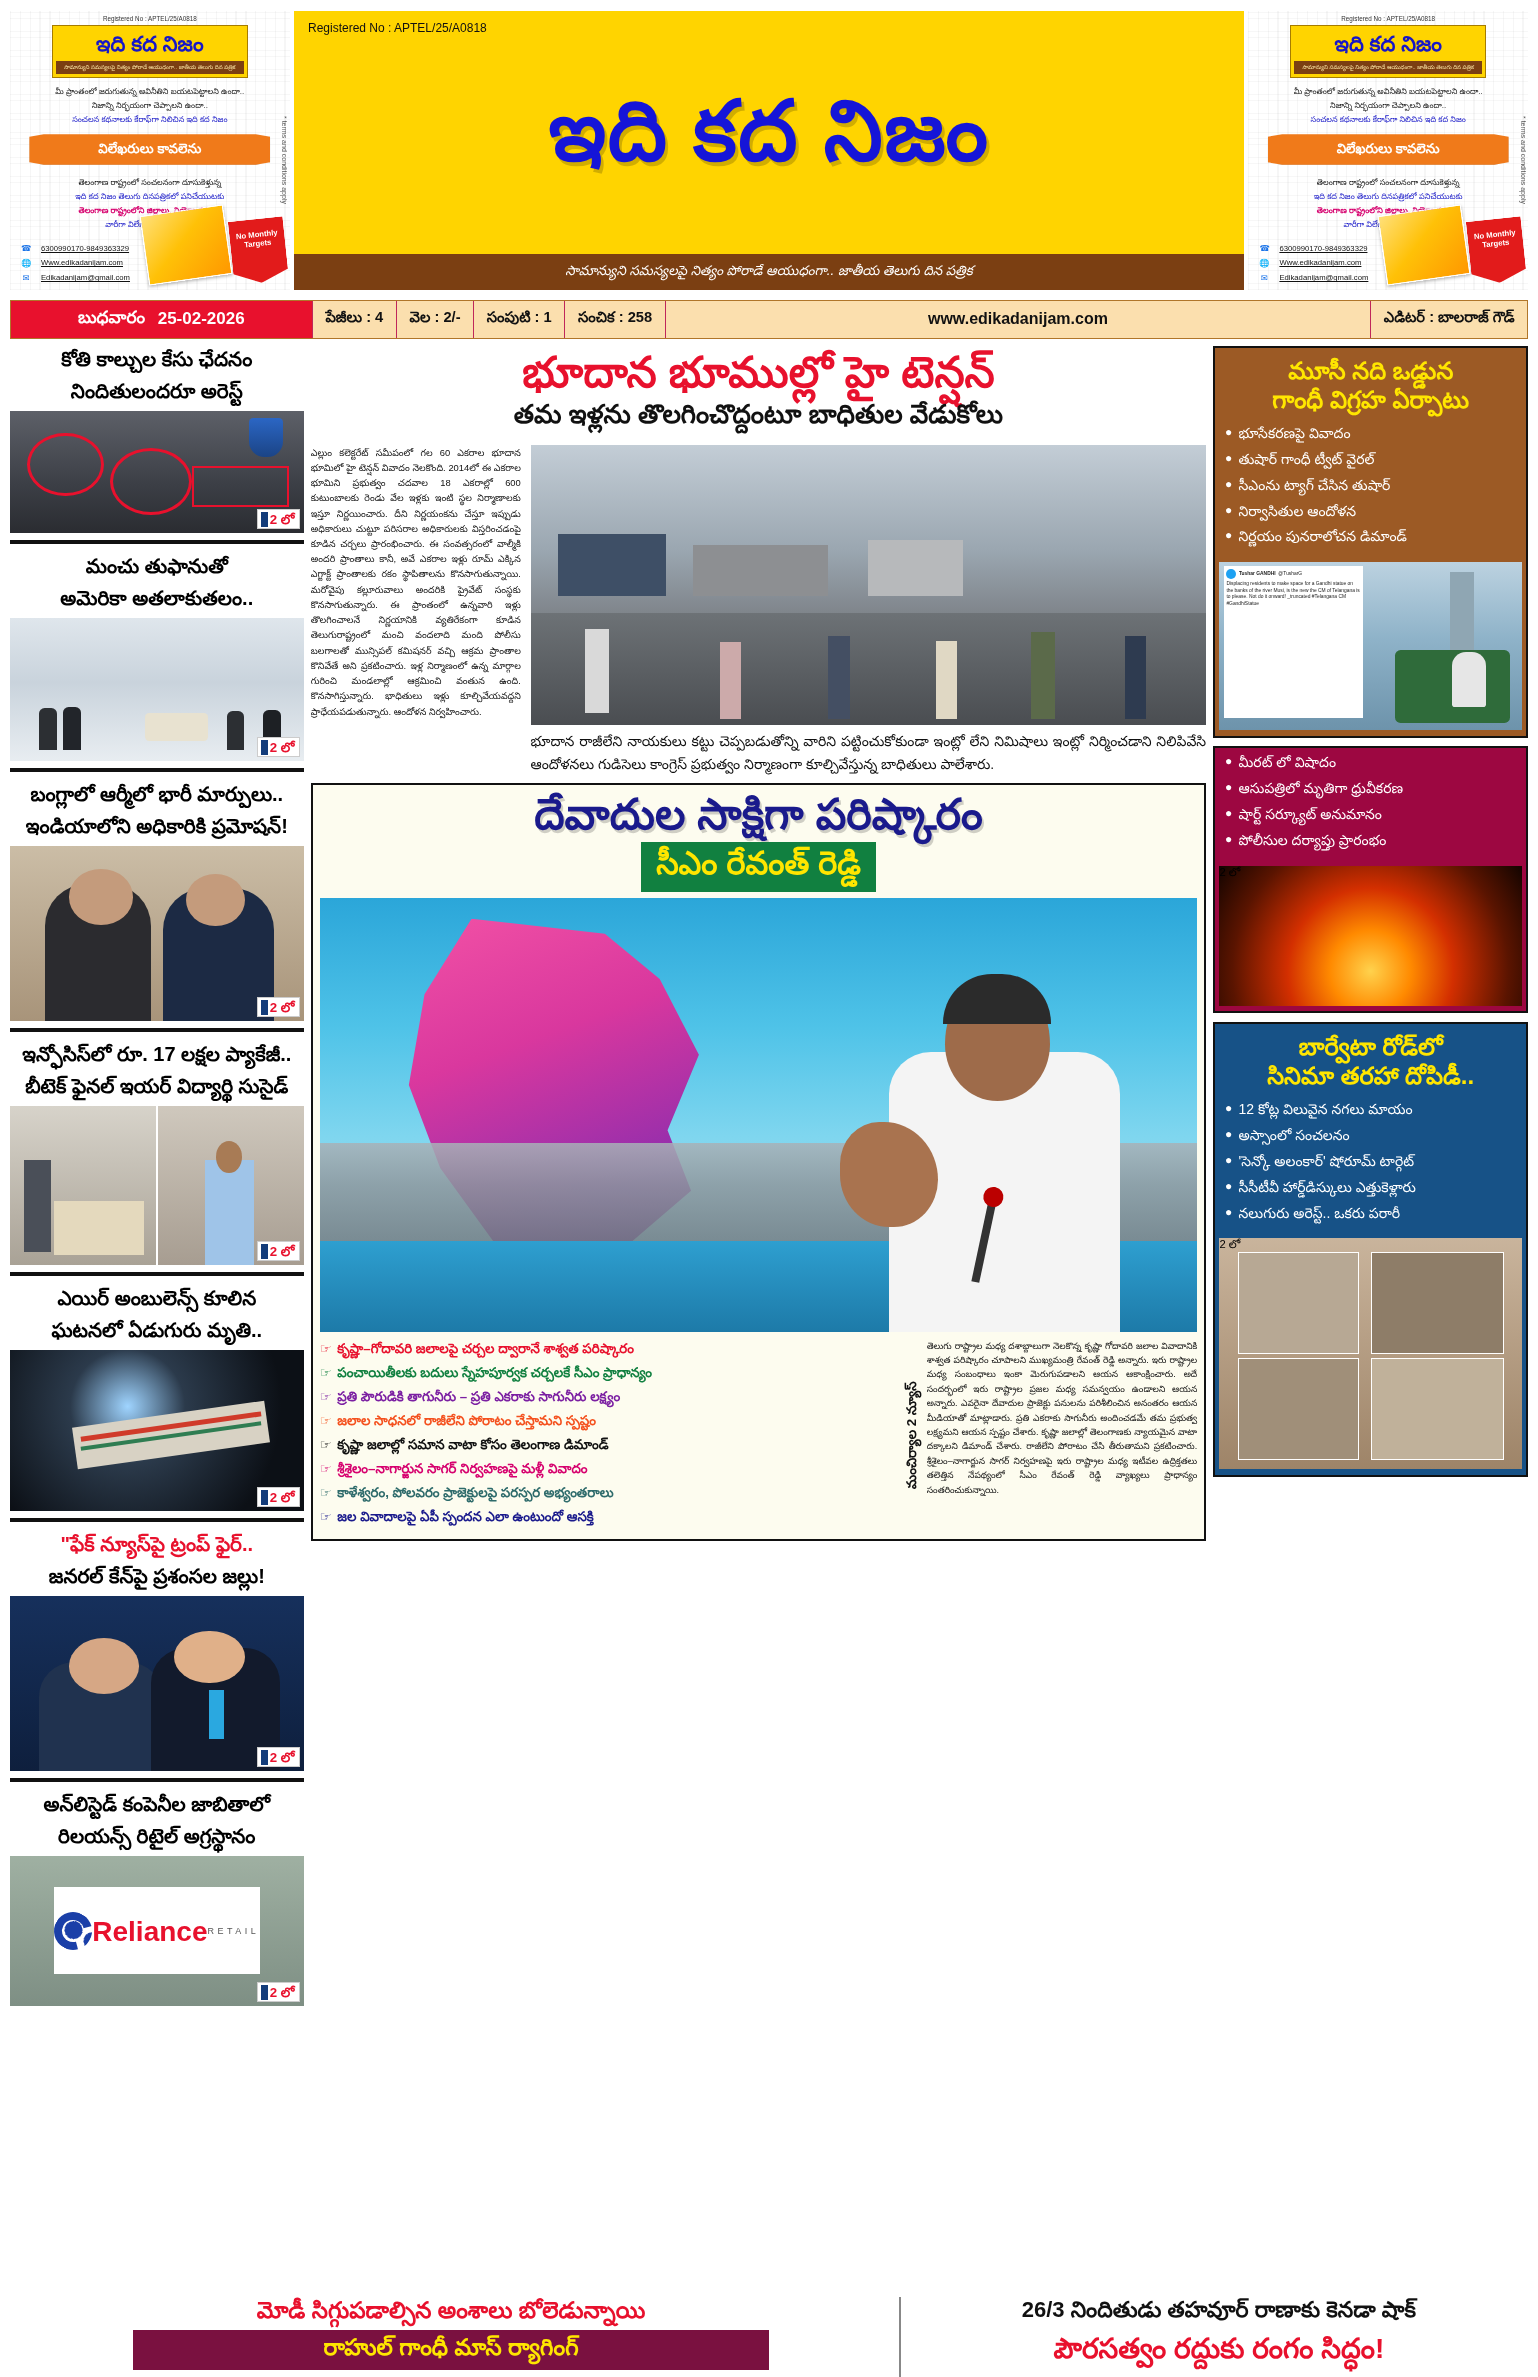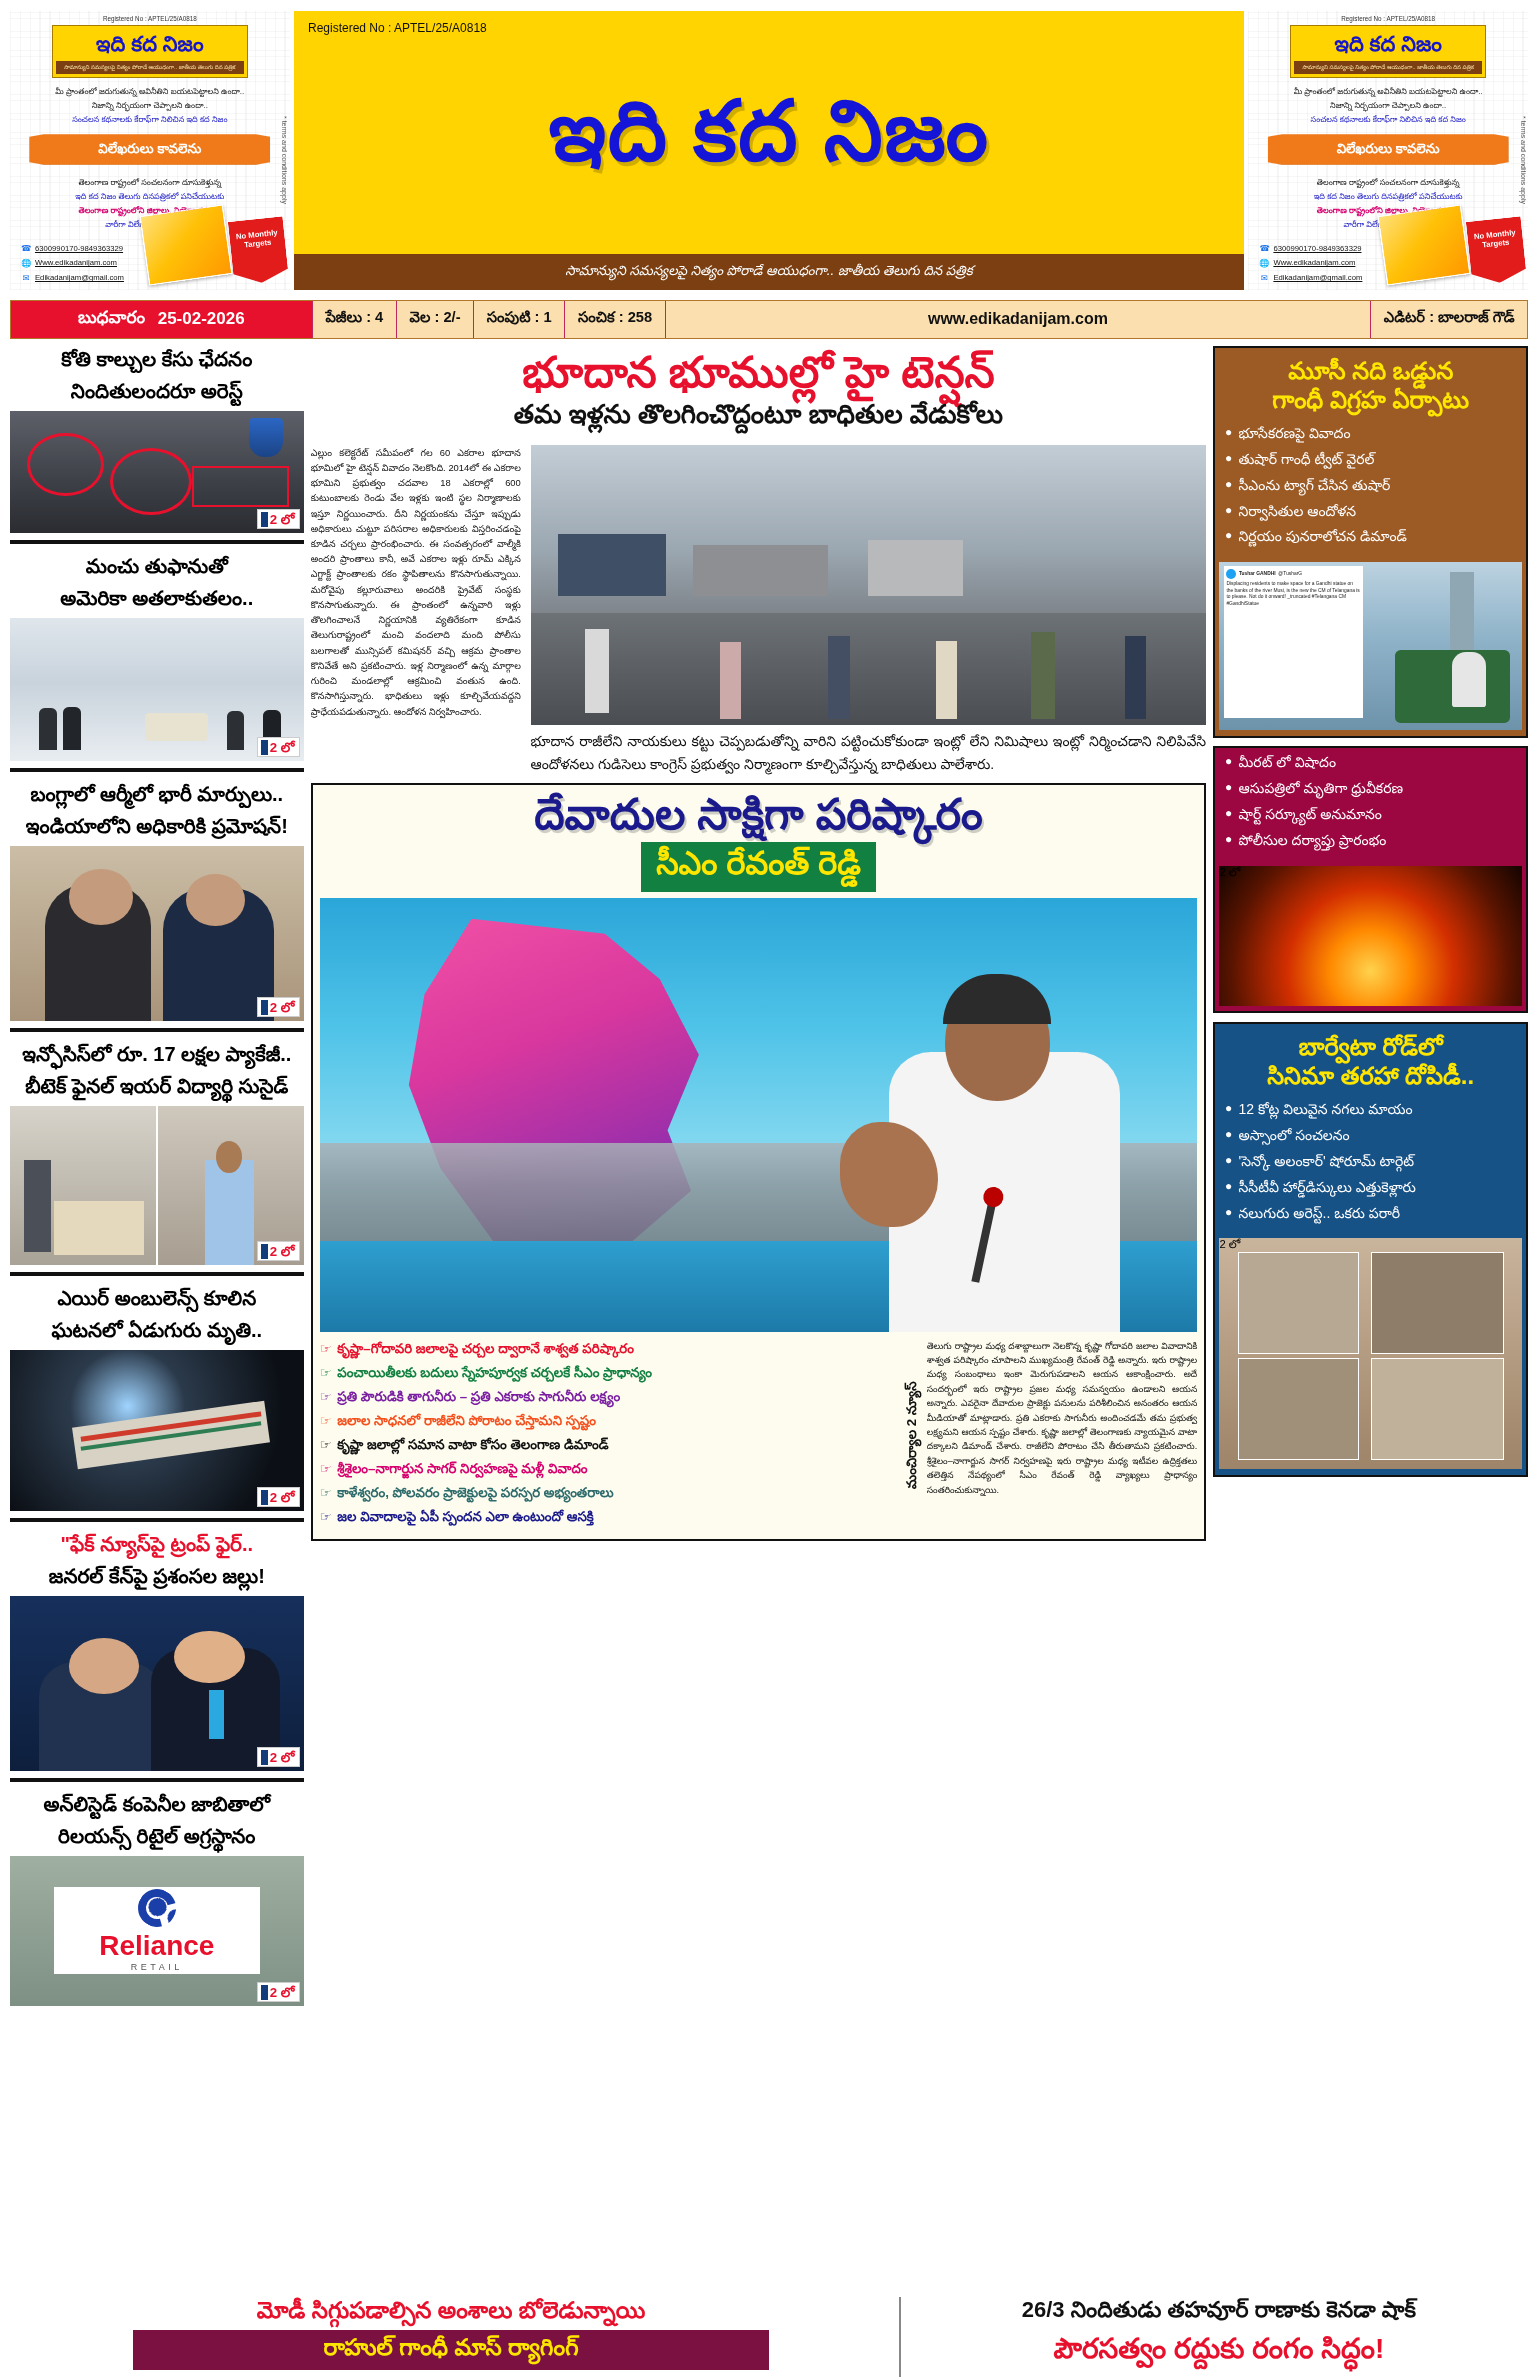--- a/index.html
+++ b/index.html
@@ -34,21 +34,21 @@
   .promo-lines .pink { color:#d6006e; font-weight:bold; }
   .promo-ribbon {
     margin: 7px auto 4.2px auto; width:86%; background:#f07a1a; color:#fff;
     text-align:center; font-size:13.3px; font-weight:bold; padding:6.3px 2.8px;
     clip-path: polygon(0 8%, 6% 0, 94% 0, 100% 8%, 100% 92%, 94% 100%, 6% 100%, 0 92%);
     box-shadow: 0 2.8px 4.2px rgba(0,0,0,.35);
   }
   .promo-contact { margin-top:auto; width:92%; padding-bottom:7px; }
   .promo-contact div { font-size: 7.7px; color:#111; display:flex; gap:4.2px; align-items:center; margin-top:4.9px; }
   .promo-contact .ic { color:#1a73e8; font-size:8.4px; width:9.8px; text-align:center; }
-  .promo-contact .ul { text-decoration:underline; }
+  .promo-contact .ul { text-decoration:underline;margin-left:6px; }
   .promo-badge {
     position:absolute; right:4.2px; bottom:7px; width:55px; height:64px; background:#e21b1b; color:#fff;
     font-size:7.7px; font-weight:bold; text-align:center; padding-top:11.2px; line-height:1.2;
     clip-path: polygon(0 0, 100% 0, 100% 82%, 50% 100%, 0 82%);
     transform: rotate(-6deg);
   }
   .promo-mini {
     position:absolute; right:62px; bottom:9.8px; width:84px; height:70px;
     background: linear-gradient(135deg,#ffe07a,#ffc107 45%,#ff9800);
     border:1.4px solid #fff; box-shadow:0 1.4px 3.5px rgba(0,0,0,.3); transform: rotate(-8deg);
@@ -110,21 +110,21 @@
   
   .ph-cctv { background:
       linear-gradient(180deg,#5d6068,#3c3f46 60%,#2a2c31),
       repeating-linear-gradient(0deg, rgba(255,255,255,.04) 0 1.4px, transparent 1.4px 3.5px); }
   .ph-snow { background: linear-gradient(180deg,#dfe6ec 0%,#c9d3dc 45%,#e8edf1 100%); }
   .ph-meet { background: linear-gradient(180deg,#cbbda6,#a8947a); }
   .ph-room { background: linear-gradient(180deg,#d9d5cc,#b8b2a6); }
   .ph-crash{ background: radial-gradient(circle at 40% 35%, #9fd4ff 0%, #2b3a4b 28%, #0c1016 75%); }
   .ph-trump{ background: linear-gradient(180deg,#16305c,#0e1f3d); }
   .ph-rel  { background: linear-gradient(180deg,#9fb0a2,#7e8f84); display:flex; align-items:center; justify-content:center; }
-  .rel-card { background:#fff; width:70%; height:58%; display:flex; flex-direction:column; align-items:center; justify-content:center; }
+  .rel-card { background:#fff; width:70%; height:58%; display:flex; flex-direction:row; align-items:center; justify-content:center; }
   .rel-mark { width:38px; height:38px; border-radius:50%;
     background: radial-gradient(circle at 50% 45%, #1a3fa8 0 54%, transparent 55%);
     border: 8.4px solid #1a3fa8; border-right-color:transparent; transform: rotate(30deg); }
   .rel-name { color:#e8112d; font-weight:bold; font-size:28px; margin-top:2.8px; }
   .rel-sub  { color:#555; font-size:9px; letter-spacing:3.5px; }
 
   
   .mid-hl-1 { font-size: 43px; color:#e8112d; font-weight:bold; text-align:center; line-height:1.15; padding: 2.8px 0 1.4px; }
   .mid-hl-2 { font-size: 26px; color:#111; font-weight:bold; text-align:center; padding-bottom: 5.6px; }
   .mid-body { display:flex; gap:9.8px; margin-top:2.8px; }

